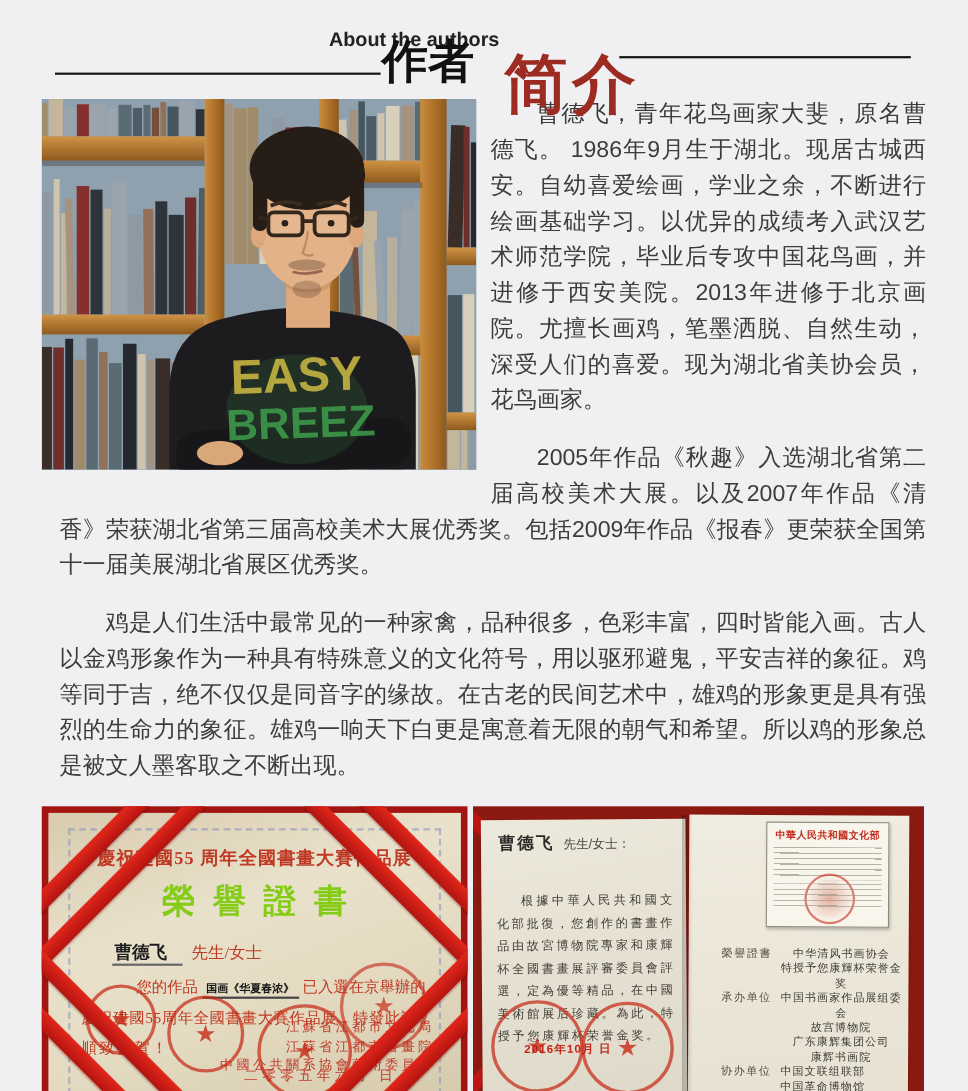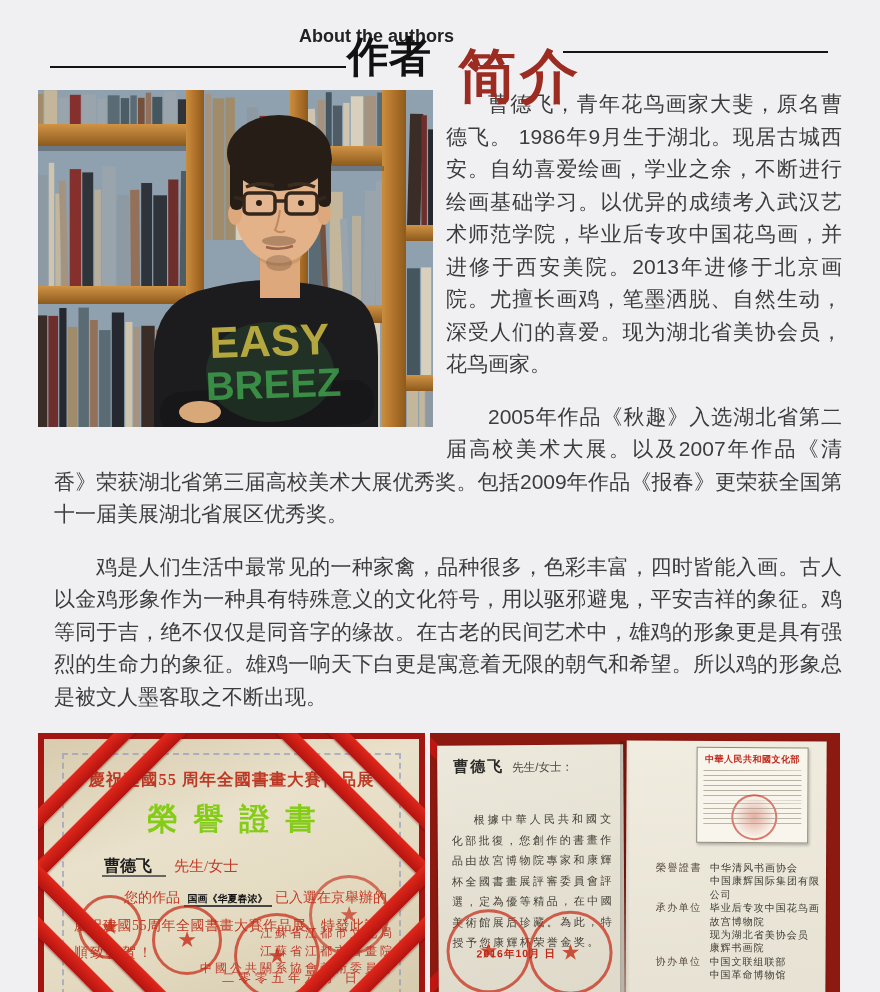--- a/index.html
+++ b/index.html
@@ -123,21 +123,21 @@
   .doc-lines{height:30px;margin-top:4px;opacity:.75;
              background:repeating-linear-gradient(to bottom,#a19b8b 0 1px,transparent 1px 5px);}
   .doc-lines2{height:22px;margin-top:3px;opacity:.7;
              background:repeating-linear-gradient(to bottom,#a19b8b 0 1px,transparent 1px 5px);}
   .doc-stamp{position:absolute;left:34px;top:46px;width:42px;height:42px;border-radius:50%;
              border:2px solid rgba(198,42,22,.6);
              background:radial-gradient(rgba(198,42,22,.35),rgba(198,42,22,0) 70%);}
   .orgs{position:absolute;left:30px;top:120px;right:6px;font-size:10px;color:#3c3a33;}
   .org-row{display:flex;margin:0;}
   .org-label{width:54px;flex:none;letter-spacing:1.5px;color:#564a3b;line-height:13.4px;}
-  .org-items{line-height:13.4px;letter-spacing:1px;}
+  .org-items{line-height:13.4px;letter-spacing:1px;text-align:center;}
 </style>
 </head>
 <body>
 
 <div class="header">
   <div class="h-line h-line-left"></div>
   <div class="h-eyebrow">About the authors</div>
   <div class="h-title-black">作者</div>
   <div class="h-title-red" style="color:#9c2b22;margin-top:24px;">简介</div>
   <div class="h-line h-line-right"></div>
@@ -378,29 +378,29 @@
           <div class="doc-title">中華人民共和國文化部</div>
           <div class="doc-lines"></div>
           <div class="doc-stamp"></div>
           <div class="doc-lines2"></div>
         </div>
         <div class="orgs">
           <div class="org-row">
             <div class="org-label">榮譽證書</div>
             <div class="org-items">
               <div>中华清风书画协会</div>
-              <div>中国康辉国际集团有限公司</div>
+              <div>特授予您康輝杯荣誉金奖</div>
             </div>
           </div>
           <div class="org-row">
             <div class="org-label">承办单位</div>
             <div class="org-items">
-              <div>毕业后专攻中国花鸟画</div>
+              <div>中国书画家作品展组委会</div>
               <div>故宫博物院</div>
-              <div>现为湖北省美协会员</div>
+              <div>广东康辉集团公司</div>
               <div>康辉书画院</div>
             </div>
           </div>
           <div class="org-row">
             <div class="org-label">协办单位</div>
             <div class="org-items">
               <div>中国文联组联部</div>
               <div>中国革命博物馆</div>
 
             </div>

